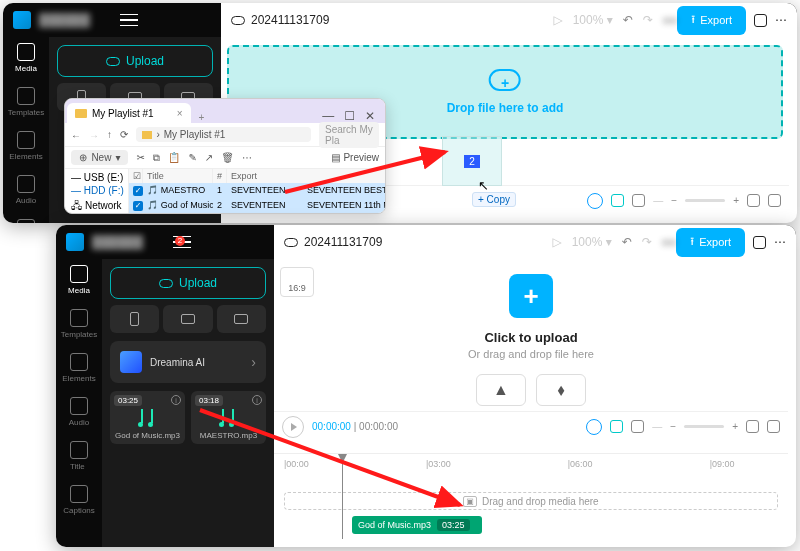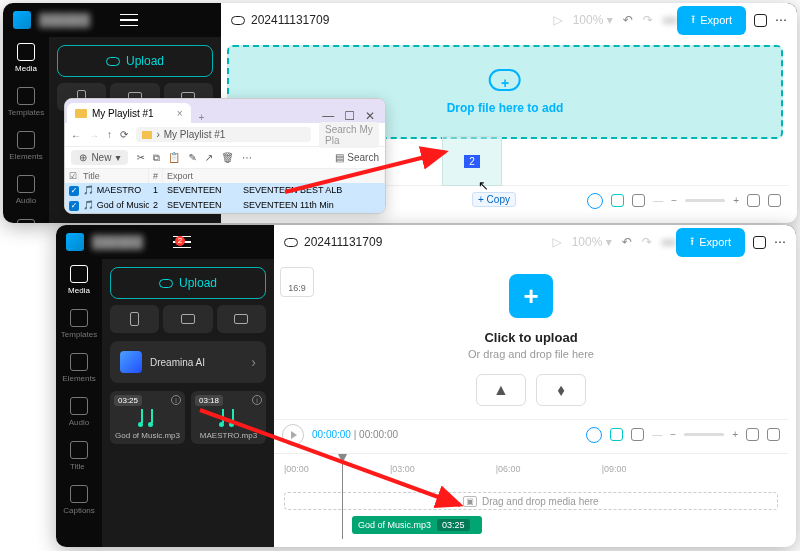--- a/index.html
+++ b/index.html
@@ -46,27 +46,27 @@
 .dtext{color:#00b3ff;font-size:12px;font-weight:600}
 .clickup{text-align:center}
 .plusbtn{width:44px;height:44px;background:#00b3ff;border-radius:8px;margin:0 auto 12px;color:#fff;font-size:26px;line-height:44px;font-weight:bold}
 .ctitle{font-weight:600;font-size:13px;color:#222}
 .csub{color:#999;font-size:11px;margin-top:3px}
 .srcs{display:flex;gap:10px;justify-content:center;margin-top:14px}
 .sbtn{width:50px;height:32px;border:1px solid #ddd;border-radius:6px;display:flex;align-items:center;justify-content:center;color:#555}
 .ratio{position:absolute;top:6px;left:6px;width:34px;height:30px;border:1px solid #ddd;border-radius:4px;font-size:9px;display:flex;align-items:flex-end;justify-content:center;padding-bottom:3px;color:#666}
 .transport{position:absolute;left:218px;right:8px;height:30px;display:flex;align-items:center;gap:8px;padding:0 8px;color:#888;font-size:10px;border-top:1px solid #f0f0f0}
 .win1 .transport{bottom:8px}
-.win2 .transport{top:194px}
+.win2 .transport{top:186px}
 .pbtn{width:22px;height:22px;border-radius:50%;border:1.5px solid #ccc;display:flex;align-items:center;justify-content:center}
 .pbtn .tri{width:0;height:0;border-left:6px solid #aaa;border-top:4px solid transparent;border-bottom:4px solid transparent;margin-left:2px}
 .tc{font-variant-numeric:tabular-nums}
 .tcbl{color:#00b3ff}
 .timeline{position:absolute;left:218px;right:8px;bottom:8px;top:228px;border-top:1px solid #eee}
-.ruler{height:20px;display:flex;align-items:flex-end;font-size:9px;color:#aaa;padding:0 10px;gap:81px}
+.ruler{height:20px;display:flex;align-items:center;font-size:9px;color:#aaa;padding:0 10px;gap:117px}
 .dragbar{margin:18px 10px 6px;border:1px dashed #ccc;border-radius:4px;height:18px;display:flex;align-items:center;justify-content:center;font-size:10px;color:#999;gap:5px}
 .track{margin:0 10px;height:18px;position:relative}
 .clip{position:absolute;left:68px;width:130px;height:18px;background:#00a572;border-radius:3px;display:flex;align-items:center;color:#fff;font-size:9px;padding:0 6px;gap:6px}
 .clip .dur{background:rgba(0,0,0,.25);padding:1px 5px;border-radius:3px}
 .playhead{position:absolute;left:68px;top:0;bottom:0;width:1px;background:#888}
 .playhead:before{content:'';position:absolute;top:0;left:-4px;width:9px;height:9px;background:#888;clip-path:polygon(0 0,100% 0,50% 100%)}
 
 .explorer{position:absolute;top:98px;left:64px;width:322px;height:116px;background:#fff;border:1px solid #ccc;border-radius:8px;box-shadow:0 4px 16px rgba(0,0,0,.2);font-size:10px;overflow:hidden}
 .etabs{background:#e6e0f7;height:24px;display:flex;align-items:flex-end;padding:0 2px}
 .etab{background:#fff;border-radius:6px 6px 0 0;padding:4px 8px;display:flex;align-items:center;gap:5px;font-size:10px;height:20px}
@@ -200,23 +200,28 @@
   <div class="etool">
     <span class="enew">⊕ <span>New</span> ▾</span>
     <span>✂</span>
       <span>⧉</span>
       <span>📋</span>
       <span>✎</span>
       <span>↗</span>
       <span>🗑</span>
       <span>⋯</span>
     <div class="sp"></div>
-    <span>▤ <span>Search</span></span>
+    <span>▤ <span>Preview</span></span>
   </div>
   <div class="ebody">
+    <div class="etree">
+      <div>— <span>USB (E:)</span></div>
+      <div style="color:#0067c0">— <span>HDD (F:)</span></div>
+      <div>🖧 <span>Network</span></div>
+    </div>
     <div class="etable">
       <div class="ehead">
           <div style="width:14px">☑</div>
           <div style="width:70px">Title</div>
           <div style="width:14px">#</div>
           <div style="flex:1">Export</div>
         </div>
       <div class="erow">
           <div class="echeck"><span>✓</span></div>
           <div style="width:70px">🎵 <span>MAESTRO</span></div>

